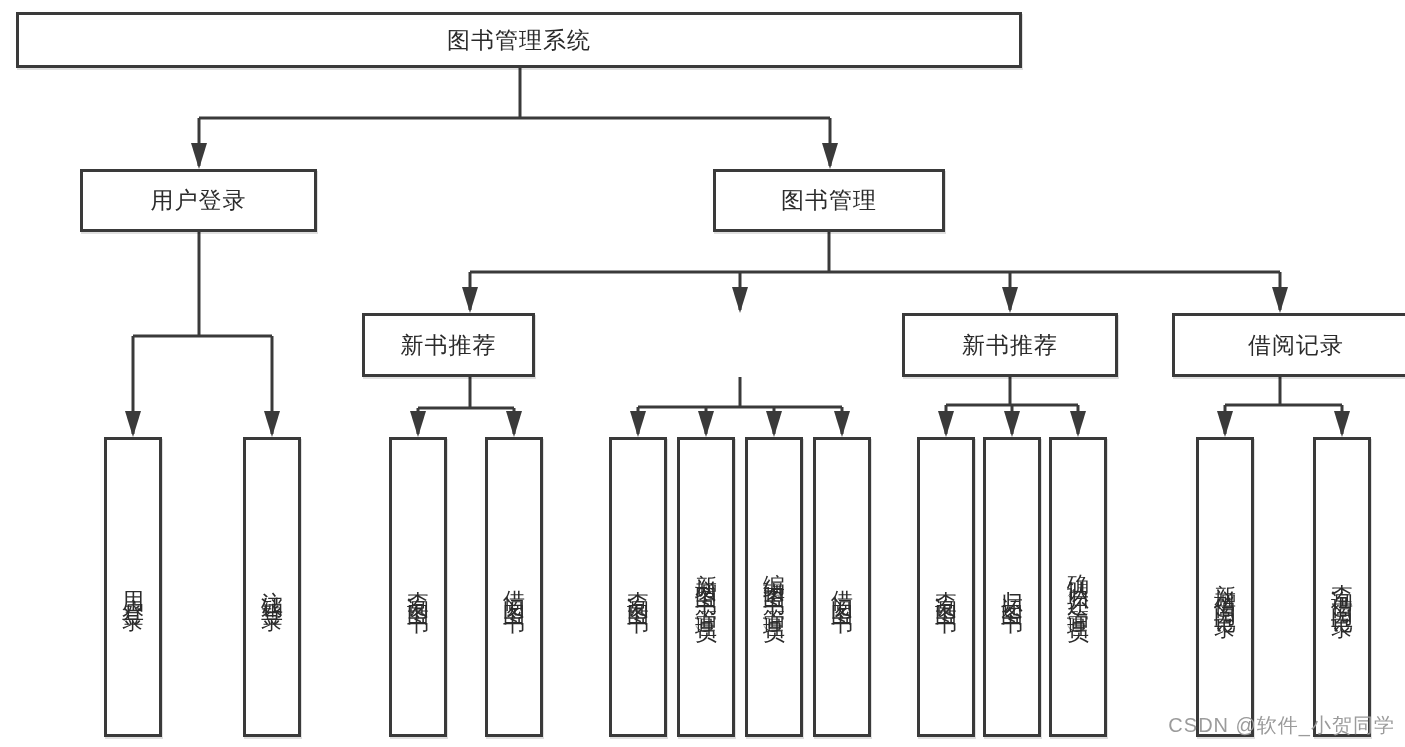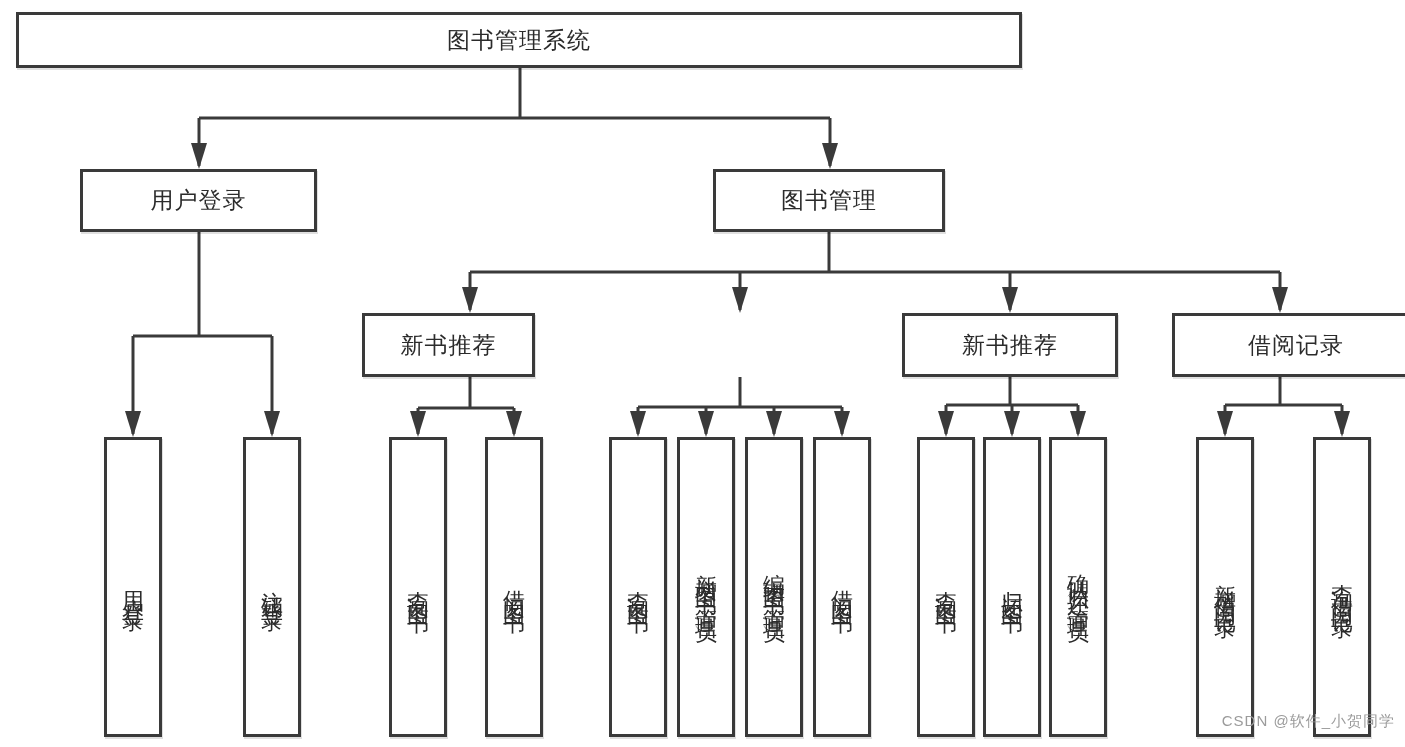--- a/index.html
+++ b/index.html
@@ -43,21 +43,21 @@
     text-orientation: mixed;
     font-size: 22px;
     letter-spacing: 7px;
     line-height: 1;
     white-space: nowrap;
   }
   #watermark {
     position: absolute;
     top: 712px;
     right: 10px;
-    font-size: 15px;
+    font-size: 20px;
     color: #9b9b9b;
     letter-spacing: 1px;
     white-space: nowrap;
     z-index: 5;
   }
   .stroke {
     stroke: #3a3a3a;
     stroke-width: 3;
     fill: none;
   }

